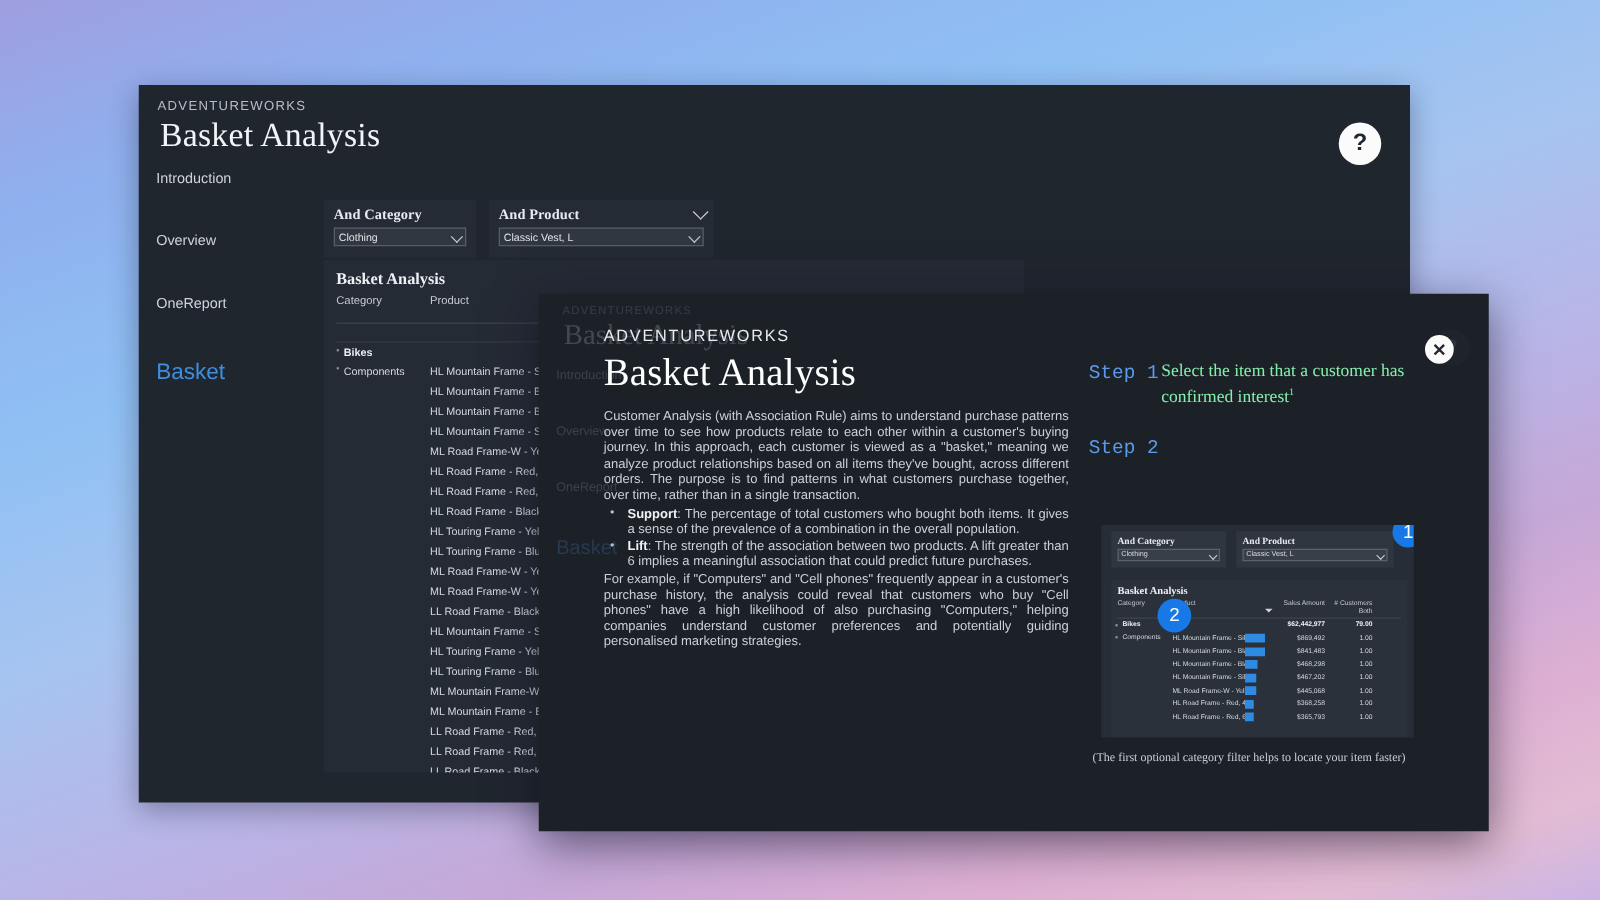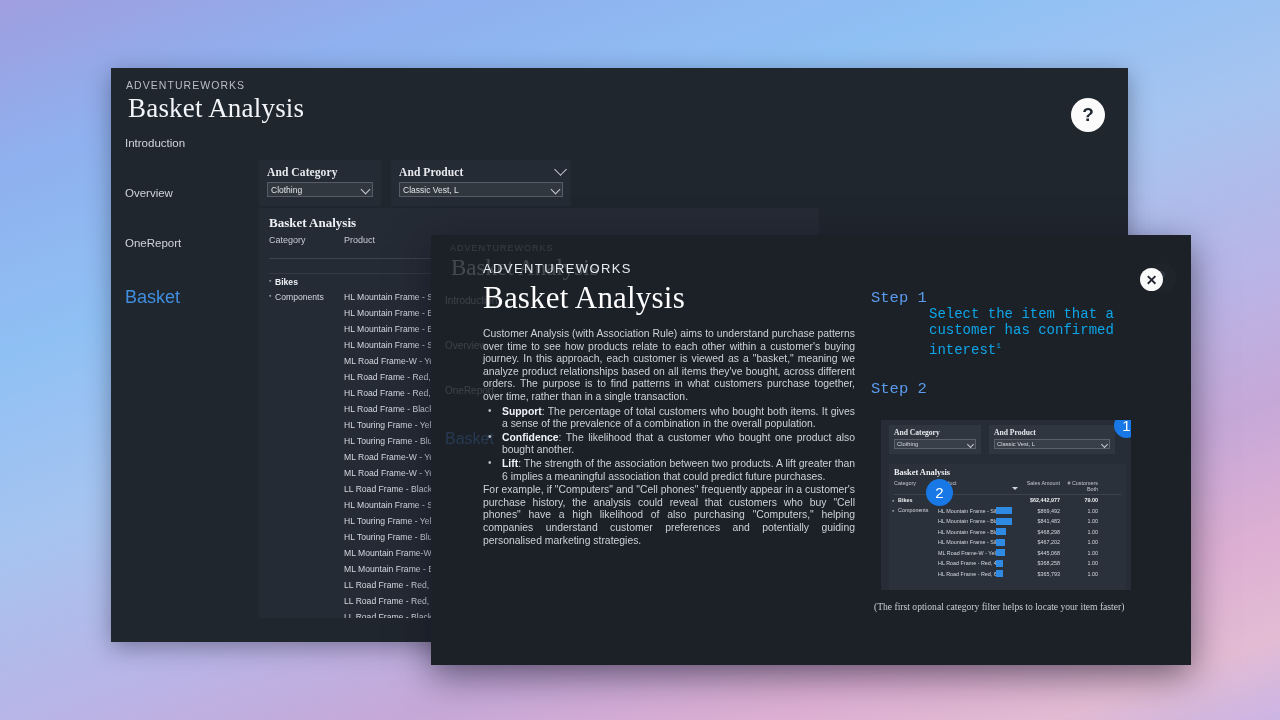--- a/index.html
+++ b/index.html
@@ -220,22 +220,22 @@
 
   
   .steps { position: absolute; left: 440px; top: 55px; width: 290px; }
   .step { display: flex; margin-bottom: 23px; }
   .step-num {
     font-family: Liberation Mono, monospace;
     font-size: 15.5px; color: #5b9bec; width: 58px; flex: none;
     line-height: 16px;
   }
   .step-txt {
-    font-family: Liberation Mono, monospace;
-    font-size: 14px; color: #0ea5e9; line-height: 16px; margin-top: 16px;
+    font-family: Liberation Serif, serif;
+    font-size: 14px; color: #86efac; line-height: 16px;
   }
   .step-txt sup { font-size: 8px; vertical-align: super; }
 
   
   .inset {
     position: absolute; left: 450px; top: 185px;
     width: 250px; height: 170px;
     background: #272d36;
     overflow: hidden;
   }
@@ -554,21 +554,20 @@
 
   <div class="modal-inner">
     <div class="m-left">
       <div class="m-brand">ADVENTUREWORKS</div>
       <div class="m-title">Basket Analysis</div>
 
       <div class="m-body">
         <p>Customer Analysis (with Association Rule) aims to understand purchase patterns over time to see how products relate to each other within a customer's buying journey. In this approach, each customer is viewed as a "basket," meaning we analyze product relationships based on all items they've bought, across different orders. The purpose is to find patterns in what customers purchase together, over time, rather than in a single transaction.</p>
         <ul>
           <li><b>Support</b><span>: The percentage of total customers who bought both items. It gives a sense of the prevalence of a combination in the overall population.</span></li>
-          <li><b>Confidence</b><span>: The likelihood that a customer who bought one product also bought another.</span></li>
           <li><b>Lift</b><span>: The strength of the association between two products. A lift greater than 6 implies a meaningful association that could predict future purchases.</span></li>
         </ul>
         <p>For example, if "Computers" and "Cell phones" frequently appear in a customer's purchase history, the analysis could reveal that customers who buy "Cell phones" have a high likelihood of also purchasing "Computers," helping companies understand customer preferences and potentially guiding personalised marketing strategies.</p>
       </div>
     </div>
 
     <div class="steps">
       <div class="step">
         <div class="step-num">Step 1</div>
         <div class="step-txt"><span>Select the item that a customer has confirmed interest</span><sup>1</sup></div>

